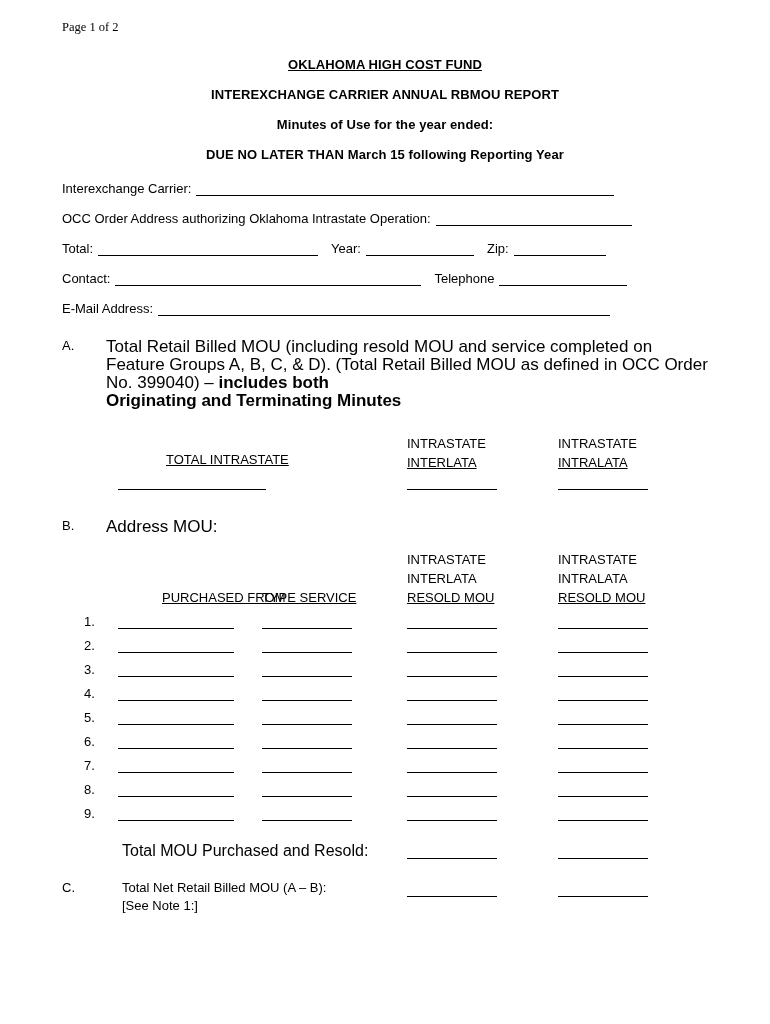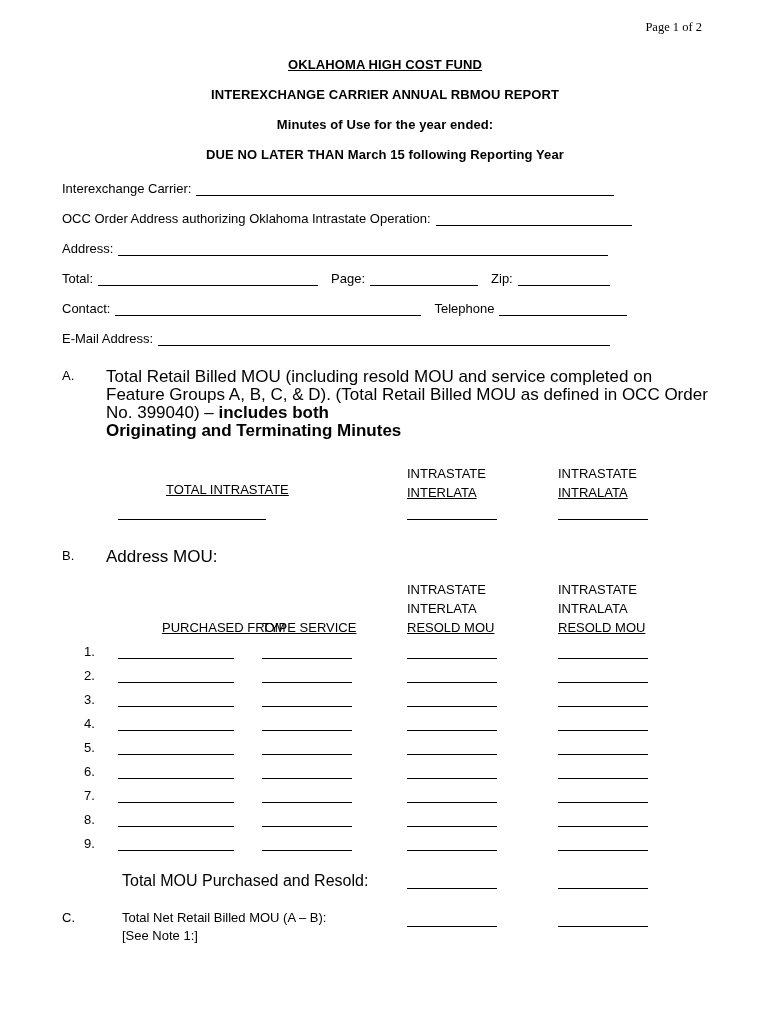--- a/index.html
+++ b/index.html
@@ -16,21 +16,20 @@
     overflow: hidden;
   }
   .page {
     position: relative;
     width: 770px;
     height: 1024px;
     box-sizing: border-box;
     padding: 18px 62px 0 62px;
   }
   .page-number {
-    text-align: right;
     font-family: "Liberation Serif", serif;
     font-size: 12.5px;
     margin-right: 6px;
     margin-top: 2px;
   }
   .titles {
     margin-top: 22px;
     text-align: center;
   }
   .title-line {
@@ -200,30 +199,26 @@
     <div class="field-row">
       <span class="field-label">Interexchange Carrier:</span>
       <span class="dots" style="width:418px;"></span>
     </div>
 
     <div class="field-row">
       <span class="field-label">OCC Order Address authorizing Oklahoma Intrastate Operation:</span>
       <span class="dots" style="width:196px;"></span>
     </div>
 
-    <div class="field-row">
-      <span class="field-label">Address:</span>
-      <span class="dots" style="width:490px;"></span>
-    </div>
 
     <div class="field-row">
       <span class="field-label">Total:</span>
       <span class="dots" style="width:220px;"></span>
       <span class="gap"></span>
-      <span class="field-label">Page:</span>
+      <span class="field-label">Year:</span>
       <span class="dots" style="width:108px;"></span>
       <span class="gap"></span>
       <span class="field-label">Zip:</span>
       <span class="dots" style="width:92px;"></span>
     </div>
 
     <div class="field-row">
       <span class="field-label">Contact:</span>
       <span class="dots" style="width:306px;"></span>
       <span class="gap"></span>

